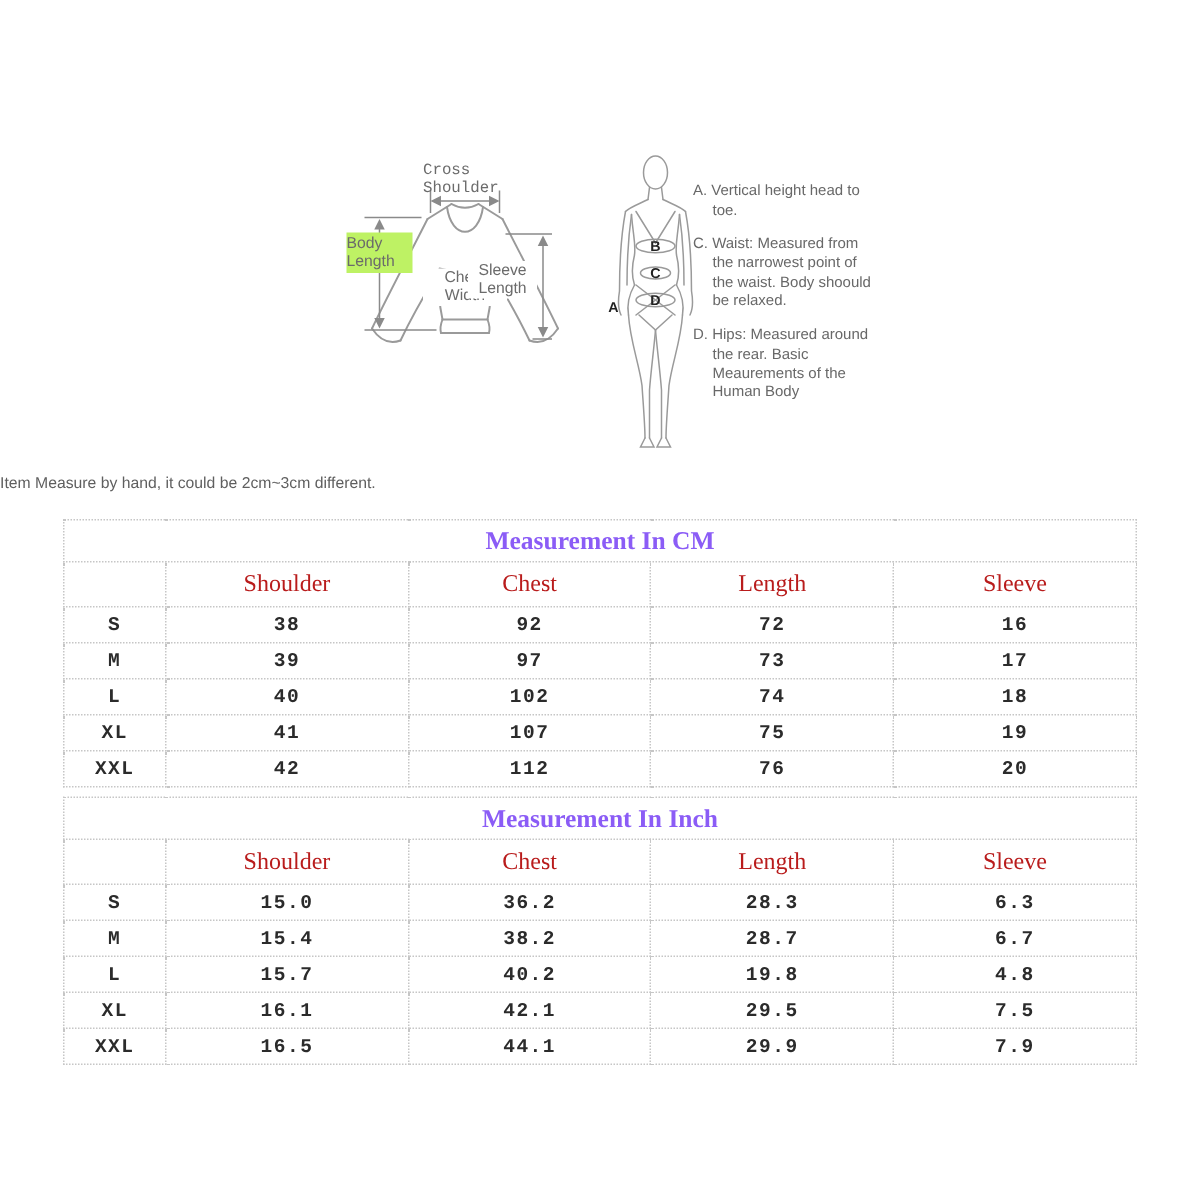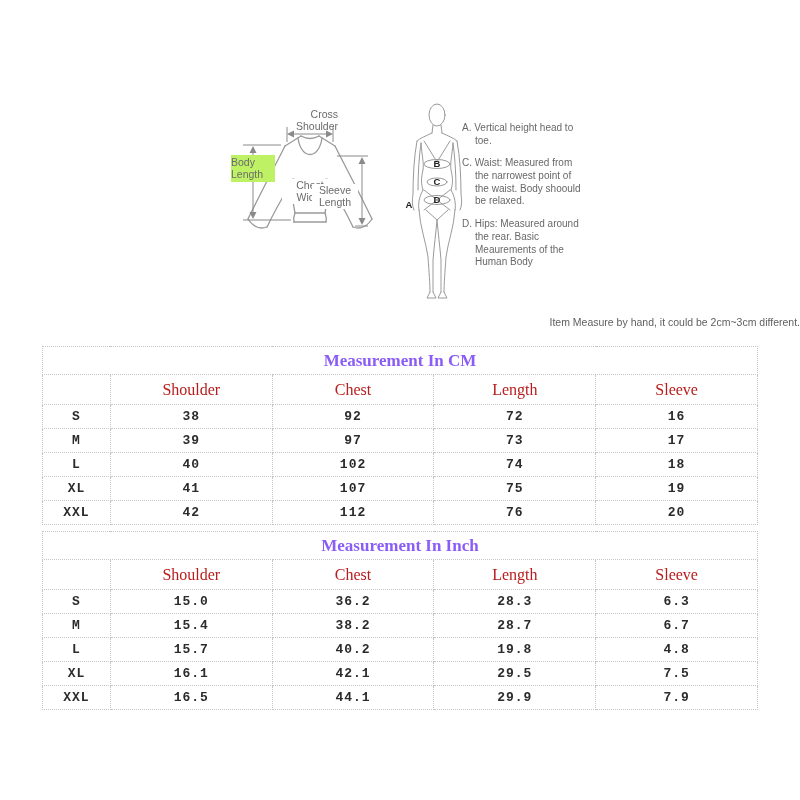--- a/index.html
+++ b/index.html
@@ -1,31 +1,31 @@
 <!DOCTYPE html>
 <html><head>
 <meta charset="utf-8">
 <style>
   html,body{margin:0;padding:0;background:#ffffff;}
   .page{position:relative;width:800px;height:800px;background:#ffffff;overflow:hidden;
         font-family:"Liberation Sans",sans-serif;}
   
   .diagram-label{position:absolute;font-size:10.5px;line-height:1.18;color:#6b6b6b;
                  font-family:"Liberation Sans",sans-serif;}
-  .lbl-cross{left:282px;top:108px;width:56px;text-align:right;}
+  .lbl-cross{left:282px;top:108px;width:56px;text-align:left;font-family:Liberation Mono, monospace;}
   .lbl-body{left:231px;top:155px;width:44px;text-align:left;background:#bef264;padding:1px 0;}
   .lbl-chest{left:282px;top:179px;width:56px;text-align:center;background:#ffffff;}
-  .lbl-sleeve{left:312px;top:184px;width:46px;text-align:center;background:#ffffff;}
+  .lbl-sleeve{left:312px;top:174px;width:46px;text-align:center;background:#ffffff;}
   .svg-abs{position:absolute;}
   .fig-letter{font-family:"Liberation Sans",sans-serif;font-weight:bold;font-size:9.5px;fill:#222;}
   
   .annotations{position:absolute;left:462px;top:122px;width:122px;}
   .annotation{font-size:10px;line-height:1.27;color:#686868;margin:0 0 10px 0;
               padding-left:13px;text-indent:-13px;}
-  .caption{position:absolute;left:0;top:316px;width:800px;text-align:right;
+  .caption{position:absolute;left:0;top:316px;width:800px;text-align:left;
            font-size:10.5px;color:#5f5f5f;}
   
   .tables{position:absolute;left:42px;top:346px;width:716px;}
   table.size-tbl{width:100%;border-collapse:collapse;table-layout:fixed;background:#fff;
                  margin-bottom:6px;}
   table.size-tbl td{border:1px dotted #c6c6c6;text-align:center;vertical-align:middle;padding:0;}
   td.t-title{height:27px;font-family:"Liberation Serif",serif;font-size:17px;
              font-weight:600;color:#8b5cf6;}
   td.t-head{height:29px;font-family:"Liberation Serif",serif;font-size:16px;
             font-weight:400;color:#b91c1c;}

